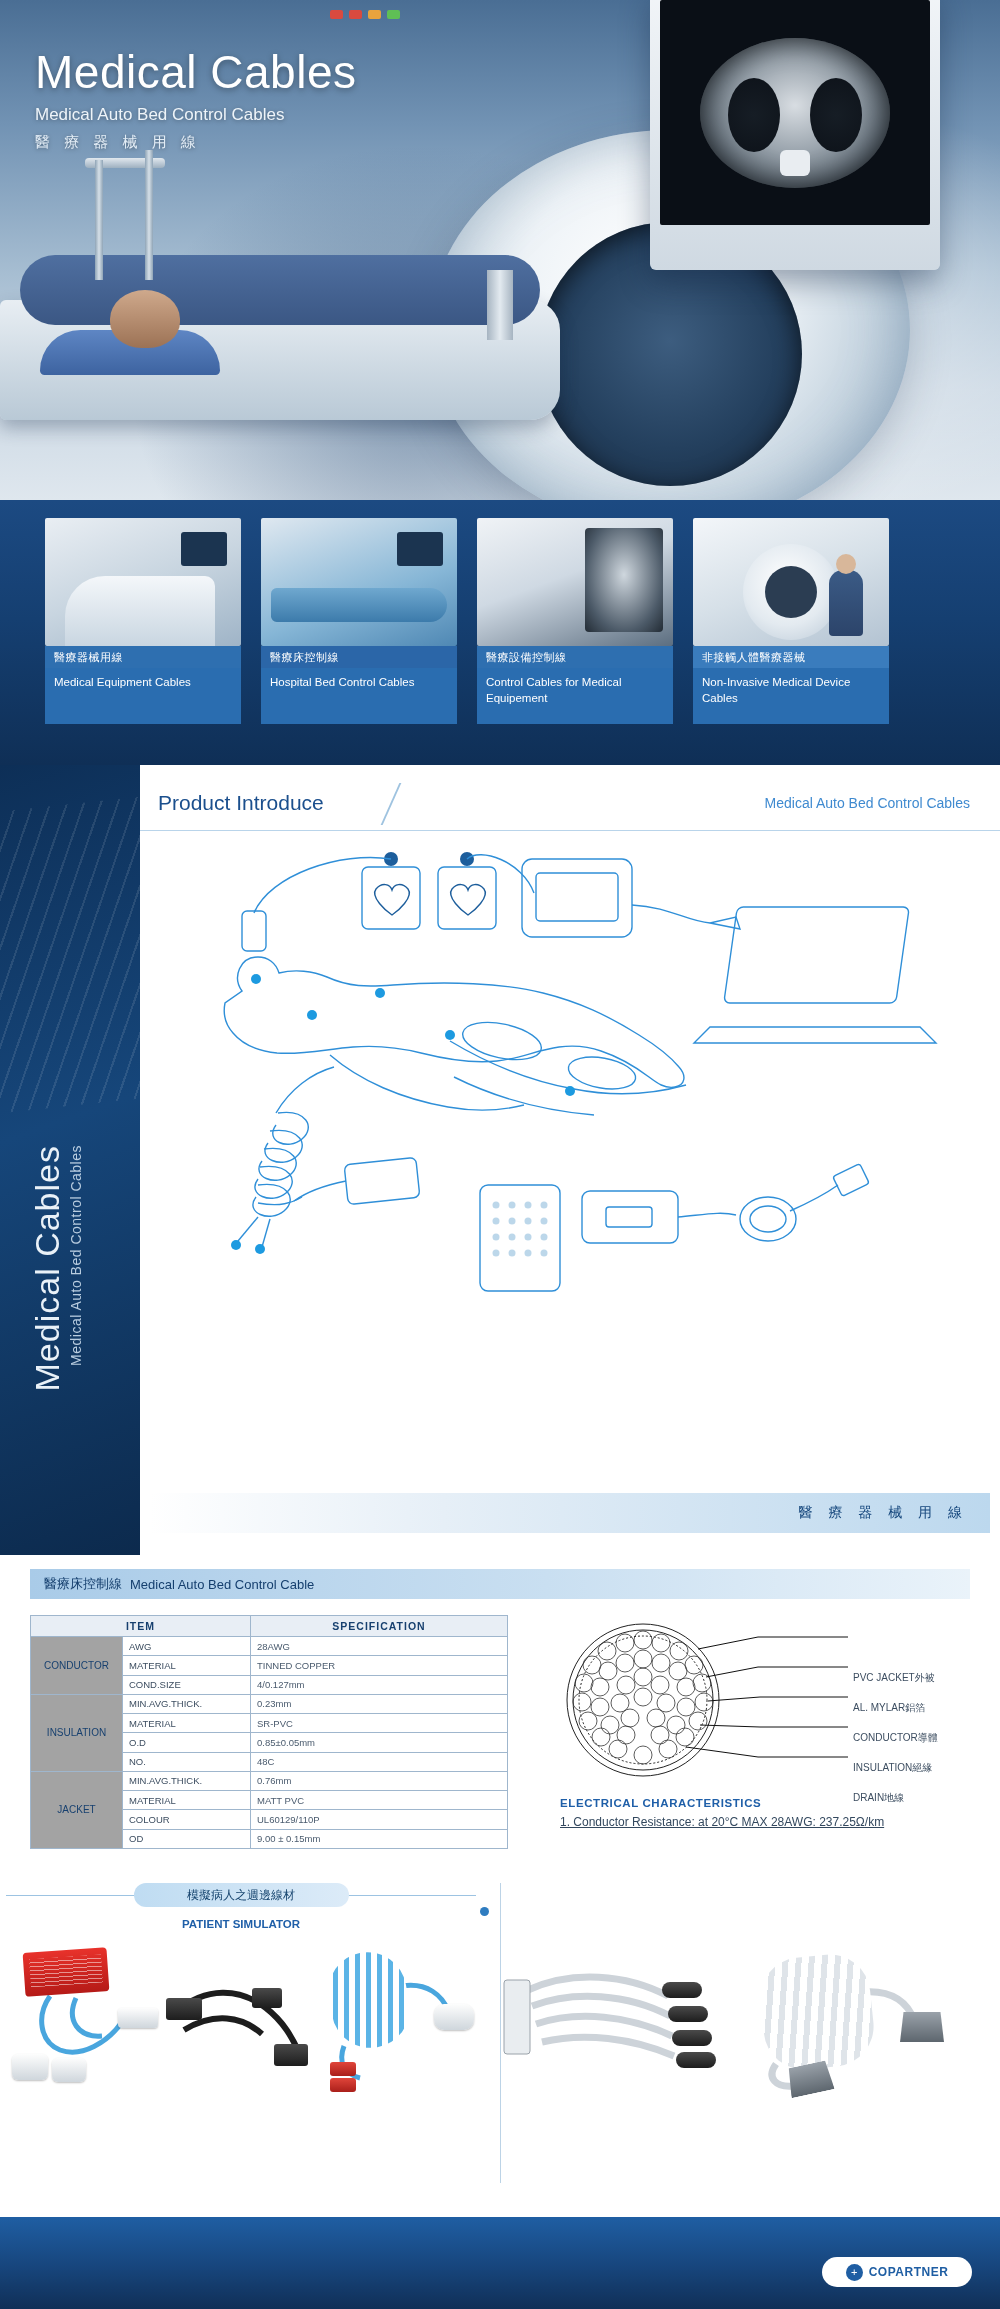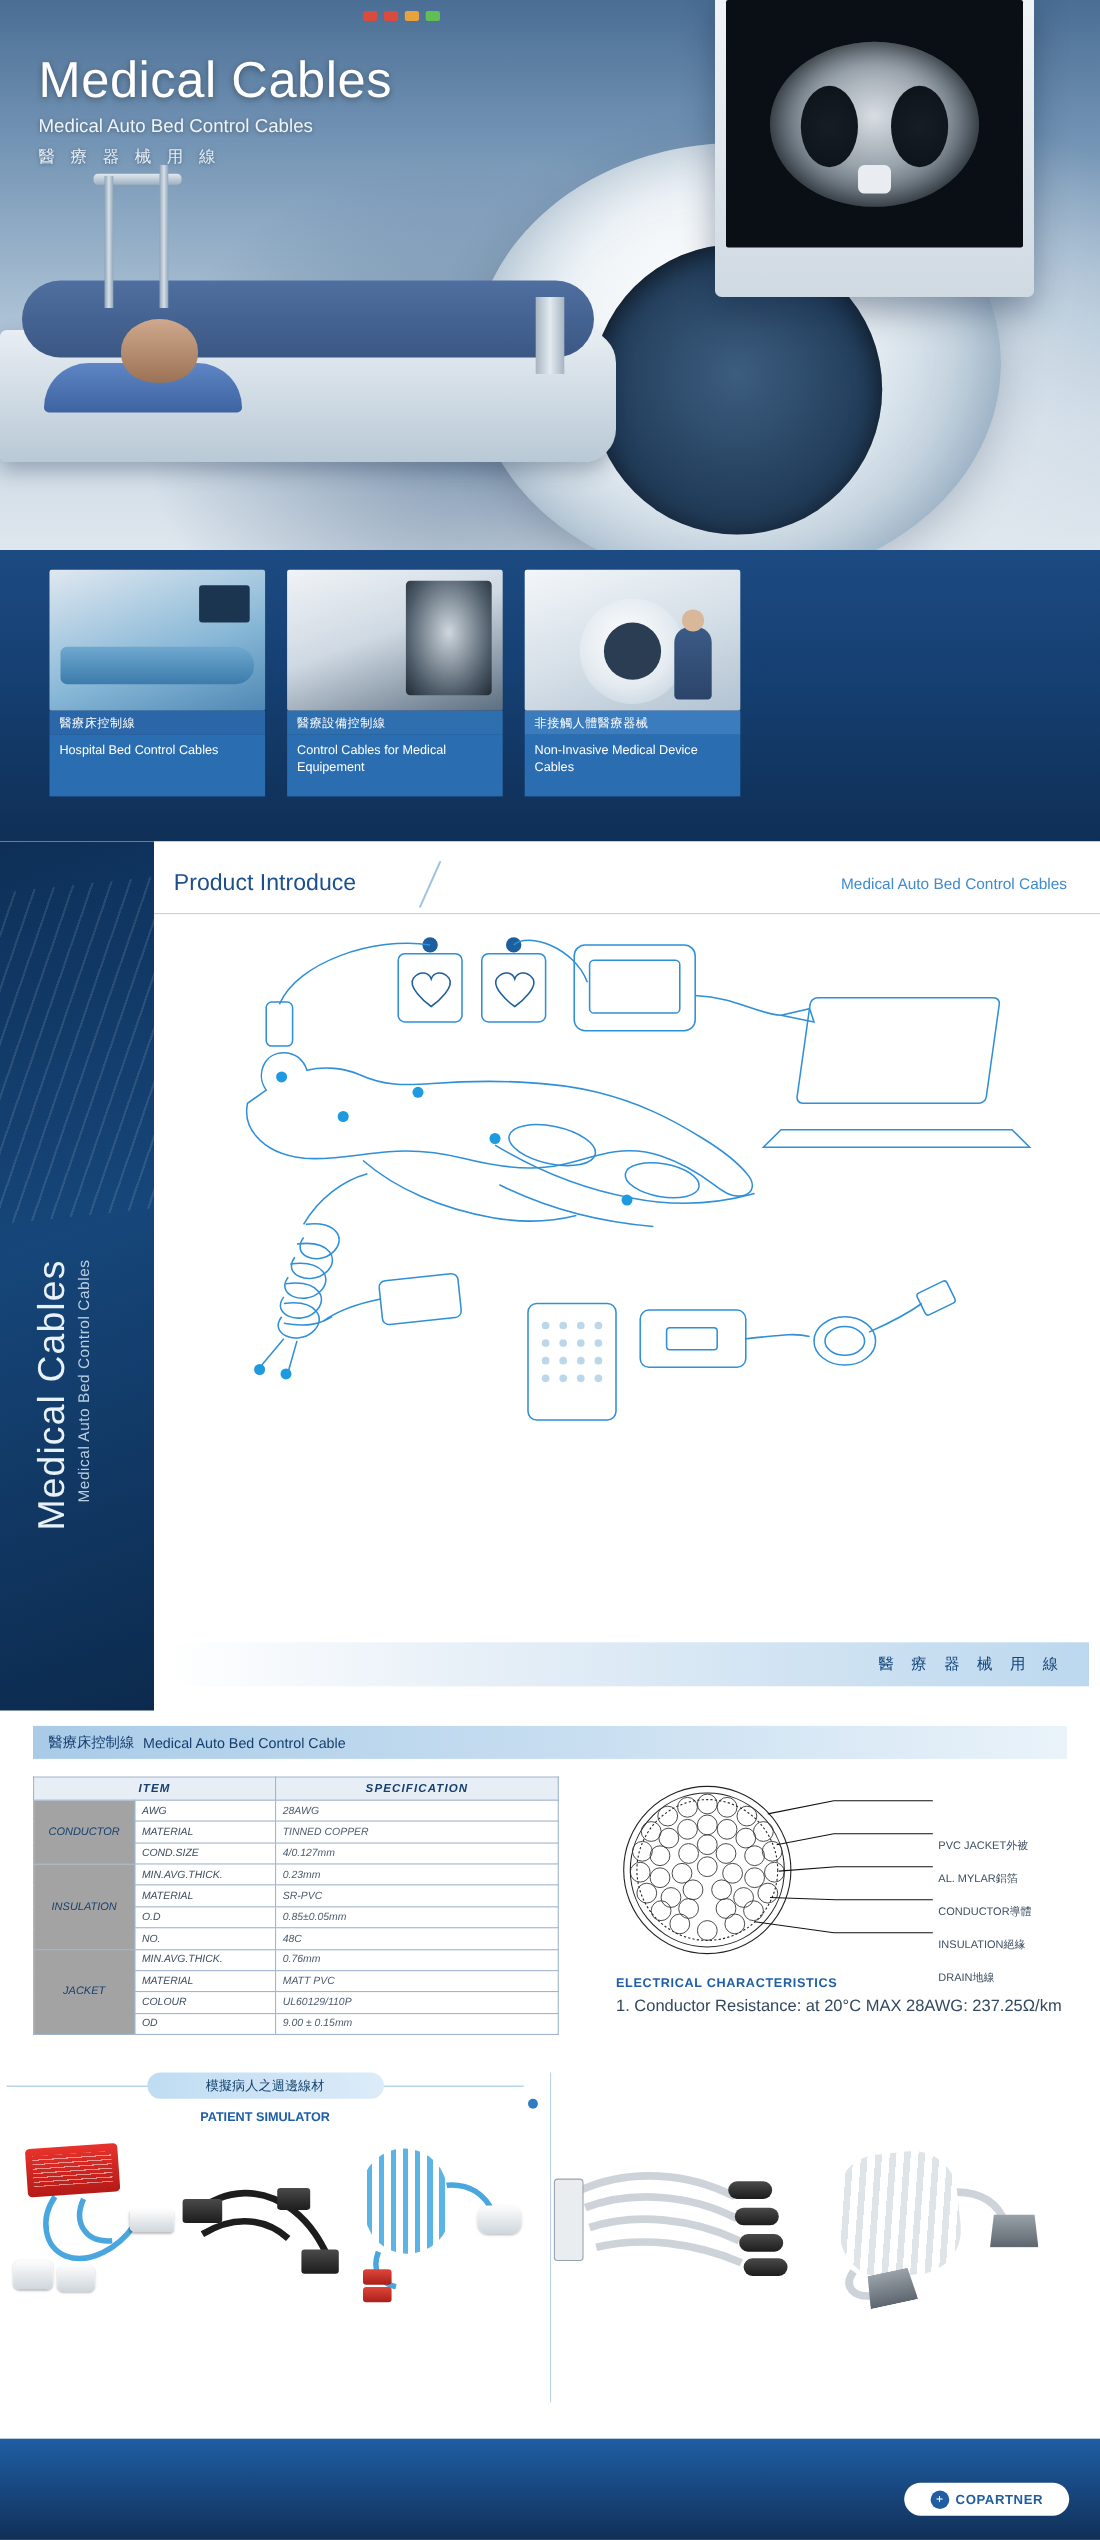--- a/index.html
+++ b/index.html
@@ -232,40 +232,40 @@
   
   .spec-wrap { position:relative; width:1000px; padding:14px 30px 0 30px; }
   .spec-bar {
     width:940px; height:30px;
     background:linear-gradient(90deg,#a9cbe8 0%, #c9dff1 55%, #eaf3fa 100%);
     display:flex; align-items:center; padding-left:14px;
     font-size:13px; color:#153f6e;
   }
   .spec-body { display:flex; margin-top:16px; }
   table.spec {
-    border-collapse:collapse; width:478px; font-size:9.5px; color:#2b3b4d;font-style:italic;
+    border-collapse:collapse; width:478px; font-size:9.5px; color:#2b3b4d;
   }
   table.spec th {
     background:#e8eef5; border:1px solid #9fb6cd; color:#17406f;
     font-size:10.5px; padding:4px 0; font-weight:bold; letter-spacing:1px;
   }
   table.spec td { border:1px solid #9fb6cd; padding:3px 6px; height:17px; }
   td.grp { background:#a3a3a3; text-align:center; color:#17406f; font-size:10px; width:92px; }
   td.lbl { width:128px; color:#3c4d60; }
   td.val { color:#4a5b6e; }
 
   .spec-right { margin-left:40px; position:relative; width:420px; }
   .callouts { position:absolute; left:215px; top:6px; font-size:10px; color:#3c4d60; }
   .callouts div { height:22px;margin-top:44px; }
   .elec-title {
     position:absolute; left:12px; top:182px;
     color:#1f5fa8; font-weight:bold; font-size:11.5px; letter-spacing:0.6px;
   }
   .elec-line {
-    position:absolute; left:12px; top:200px; font-size:15px; color:#33485e;
+    position:absolute; left:12px; top:200px; font-size:12px; color:#33485e;text-decoration:underline;
   }
 
   
   .gal-wrap { position:relative; width:1000px; margin-top:34px; padding:0 6px; }
   .gal-heads { display:flex; align-items:center; gap:0; }
   .gal-col { width:470px; position:relative; }
   .pill {
     margin:0 auto; width:215px; height:24px;
     background:linear-gradient(90deg,#bfdcf2,#dcebf8);
     border-radius:12px; display:flex; align-items:center; justify-content:center;
@@ -370,20 +370,28 @@
 
   <div class="hero-text">
     <div class="hero-title">Medical Cables</div>
     <div class="hero-sub">Medical Auto Bed Control Cables</div>
     <div class="hero-cn">醫 療 器 械 用 線</div>
   </div>
 </div>
 
 <div class="thumbstrip">
 
+  <div class="thumb c-blue1">
+    <div class="thumb-img t1">
+      <div class="tg-chair"></div>
+      <div class="tg-panel"></div>
+    </div>
+    <div class="thumb-cn">醫療器械用線</div>
+    <div class="thumb-en">Medical Equipment Cables</div>
+  </div>
 
   <div class="thumb c-blue2">
     <div class="thumb-img t2">
       <div class="tg-bed"></div>
       <div class="tg-panel"></div>
     </div>
     <div class="thumb-cn">醫療床控制線</div>
     <div class="thumb-en">Hospital Bed Control Cables</div>
   </div>
 

